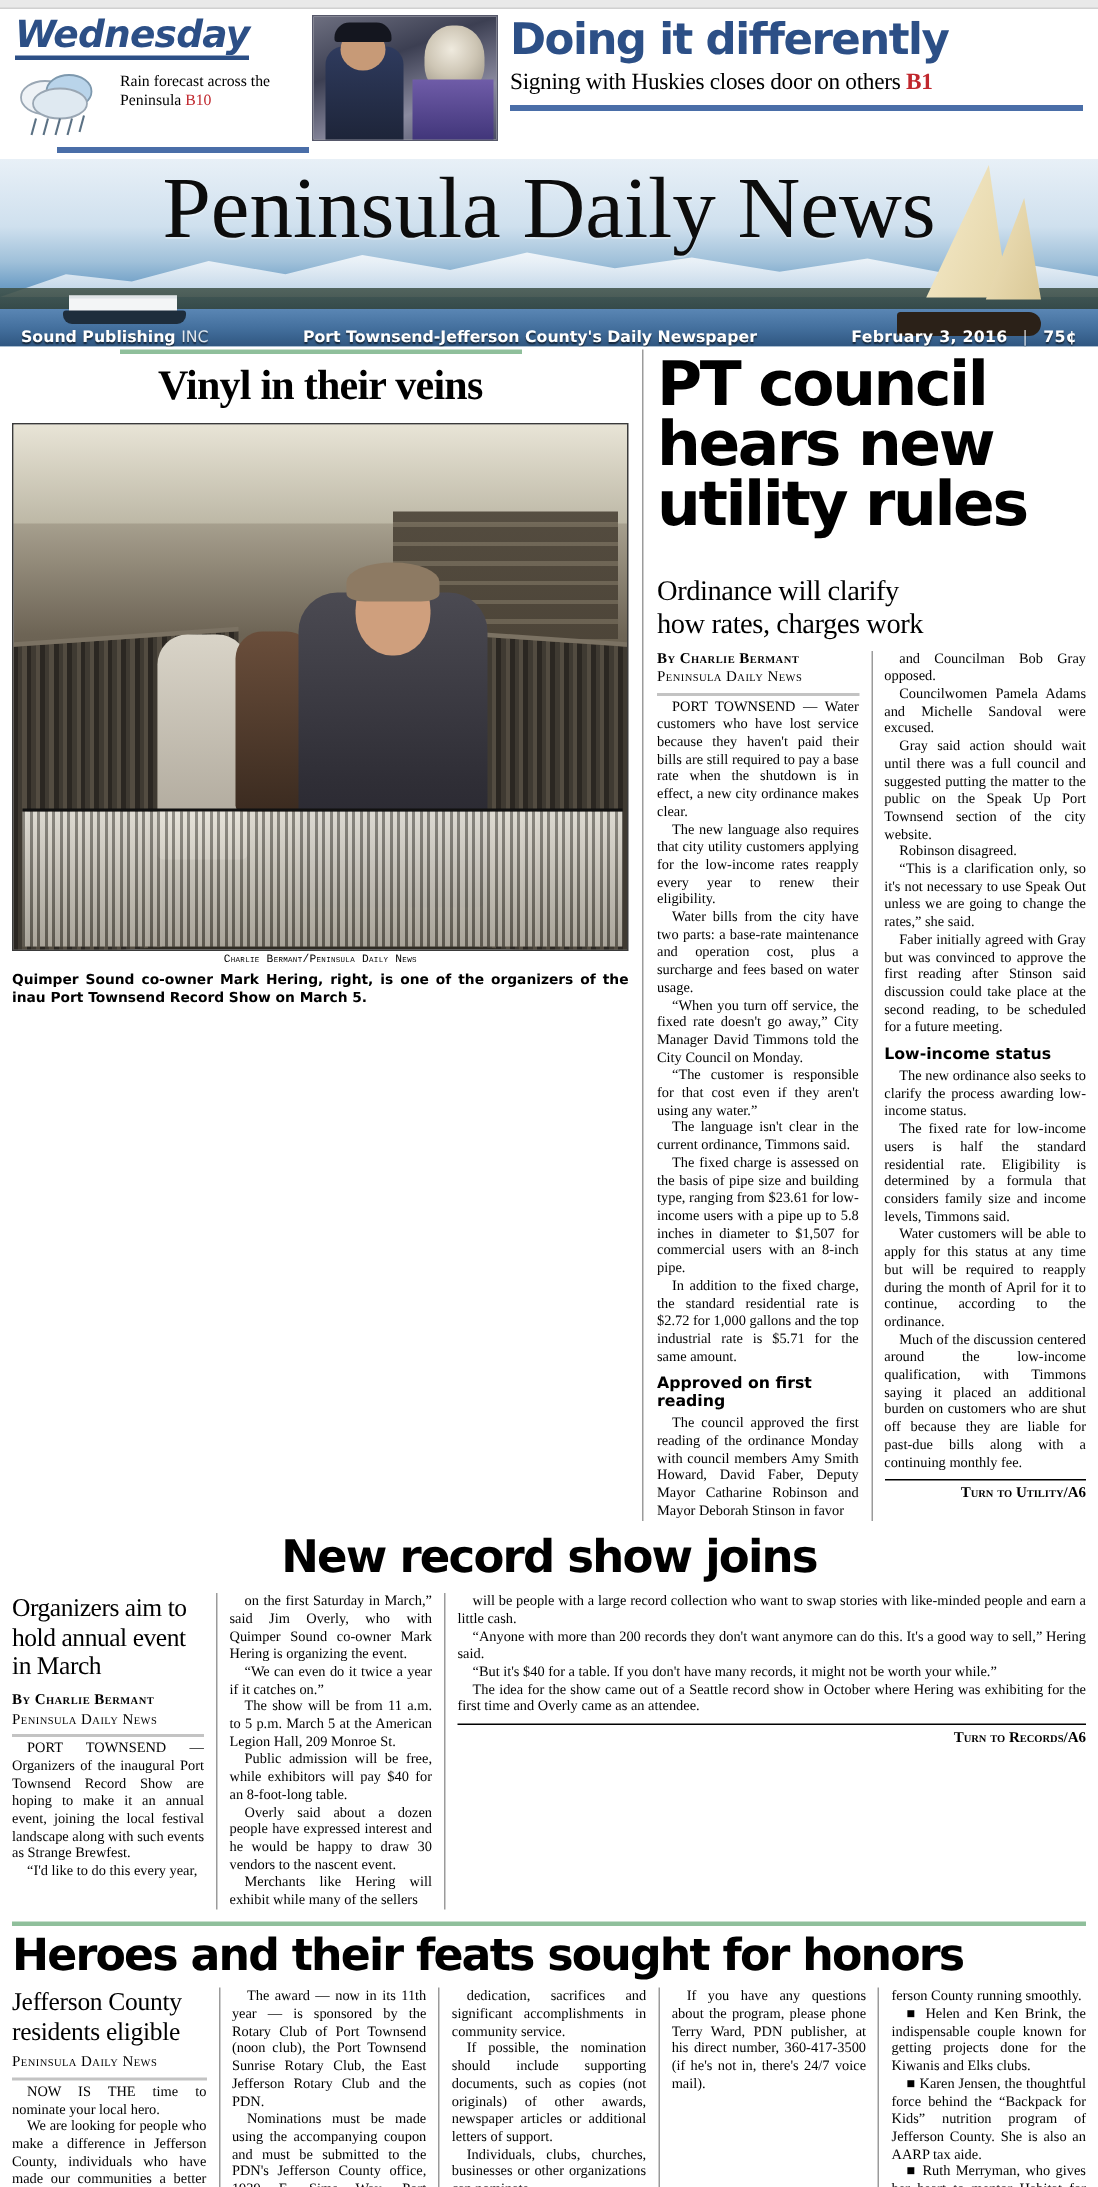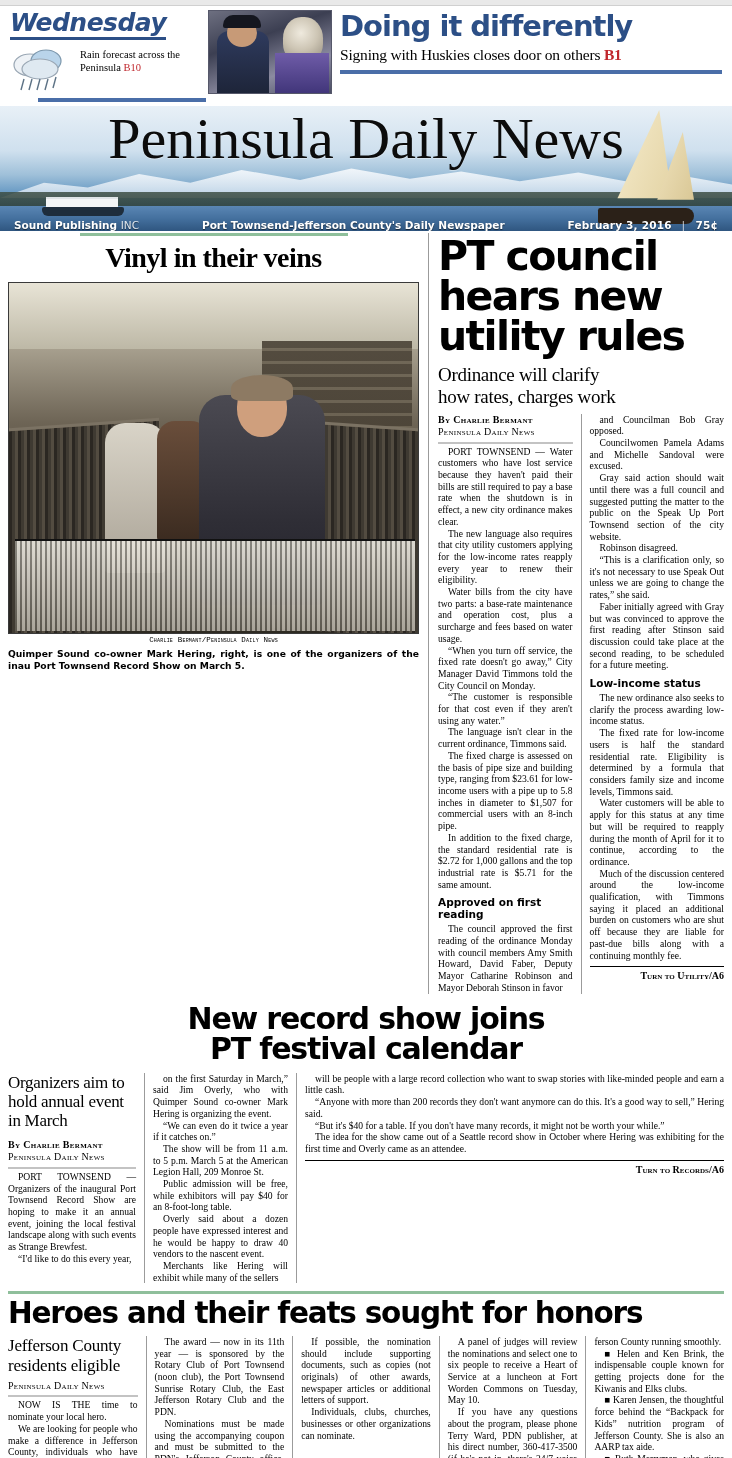--- a/index.html
+++ b/index.html
@@ -208,21 +208,21 @@
     font-family:"DejaVu Sans", sans-serif; font-weight:bold; font-size:9.2px;
     line-height:1.35; margin-top:4px; text-align:justify;
   }
 
   .pt-head {
     font-family:"DejaVu Sans", sans-serif; font-weight:bold;
     font-size:41px; line-height:0.97; letter-spacing:-1.6px; margin-top:4px;
   }
   .pt-deck {
     font-family:"Liberation Serif", serif; font-size:19px; line-height:1.14;
-    margin-top:8px; letter-spacing:-0.3px;
+    margin-top:28px; letter-spacing:-0.3px;
   }
 
   .byline {
     font-family:"Liberation Serif", serif; font-variant:small-caps; font-weight:bold;
     font-size:10px; letter-spacing:.3px; line-height:1.25;
   }
   .byline .org { font-weight:normal; }
   .byline-rule { height:2px; background:#c3c3c3; margin:3px 0 2px 0; }
 
   .body-text {
@@ -436,21 +436,20 @@
             </div>
             <div class="jump">Turn to Utility/A6</div>
           </div>
         </div>
       </div>
     </div>
 
     <div>
       <div class="rec-head">
         <div>New record show joins</div>
-        <div>PT festival calendar</div>
       </div>
       <div class="rec-cols">
         <div class="rec-c1">
           <div class="rec-deck">Organizers aim to hold annual event in March</div>
           <div class="byline">
             <div>By Charlie Bermant</div>
             <div class="org">Peninsula Daily News</div>
           </div>
           <div class="byline-rule"></div>
           <div class="body-text">
@@ -458,21 +457,21 @@
             <p>“I'd like to do this every year,</p>
           </div>
         </div>
         <div class="col-rule"></div>
         <div class="rec-c2">
           <div class="body-text">
             <p>on the first Saturday in March,” said Jim Overly, who with Quimper Sound co-owner Mark Hering is organizing the event.</p>
             <p>“We can even do it twice a year if it catches on.”</p>
             <p>The show will be from 11 a.m. to 5 p.m. March 5 at the American Legion Hall, 209 Monroe St.</p>
             <p>Public admission will be free, while exhibitors will pay $40 for an 8-foot-long table.</p>
-            <p>Overly said about a dozen people have expressed interest and he would be happy to draw 40 vendors to the nascent event.</p>
+            <p>Overly said about a dozen people have expressed interest and he would be happy to draw 30 vendors to the nascent event.</p>
             <p>Merchants like Hering will exhibit while many of the sellers</p>
           </div>
         </div>
         <div class="col-rule"></div>
         <div class="rec-c3">
           <div class="body-text">
             <p>will be people with a large record collection who want to swap stories with like-minded people and earn a little cash.</p>
             <p>“Anyone with more than 200 records they don't want anymore can do this. It's a good way to sell,” Hering said.</p>
             <p>“But it's $40 for a table. If you don't have many records, it might not be worth your while.”</p>
             <p>The idea for the show came out of a Seattle record show in October where Hering was exhibiting for the first time and Overly came as an attendee.</p>
@@ -505,30 +504,30 @@
           <div class="body-text">
             <p>The award — now in its 11th year — is sponsored by the Rotary Club of Port Townsend (noon club), the Port Townsend Sunrise Rotary Club, the East Jefferson Rotary Club and the PDN.</p>
             <p>Nominations must be made using the accompanying coupon and must be submitted to the PDN's Jefferson County office, 1939 E. Sims Way, Port Townsend, WA 98368, by 5 p.m. Monday, March 21.</p>
 
           </div>
         </div>
         <div class="col-rule"></div>
 
         <div class="hc">
           <div class="body-text">
+            <p>dedication, sacrifices and significant accomplishments in community service.</p>
             <p>If possible, the nomination should include supporting documents, such as copies (not originals) of other awards, newspaper articles or additional letters of support.</p>
             <p>Individuals, clubs, churches, businesses or other organizations can nominate.</p>
 
           </div>
         </div>
         <div class="col-rule"></div>
 
         <div class="hc">
           <div class="body-text">
-            <p>A panel of judges will review the nominations and select one to six people to receive a Heart of Service at a luncheon at Fort Worden Commons on Tuesday, May 10.</p>
             <p>If you have any questions about the program, please phone Terry Ward, PDN publisher, at his direct number, 360-417-3500 (if he's not in, there's 24/7 voice mail).</p>
 
           </div>
 
         </div>
         <div class="col-rule"></div>
 
         <div class="hc">
           <div class="body-text">
             <p class="noind">ferson County running smoothly.</p>

